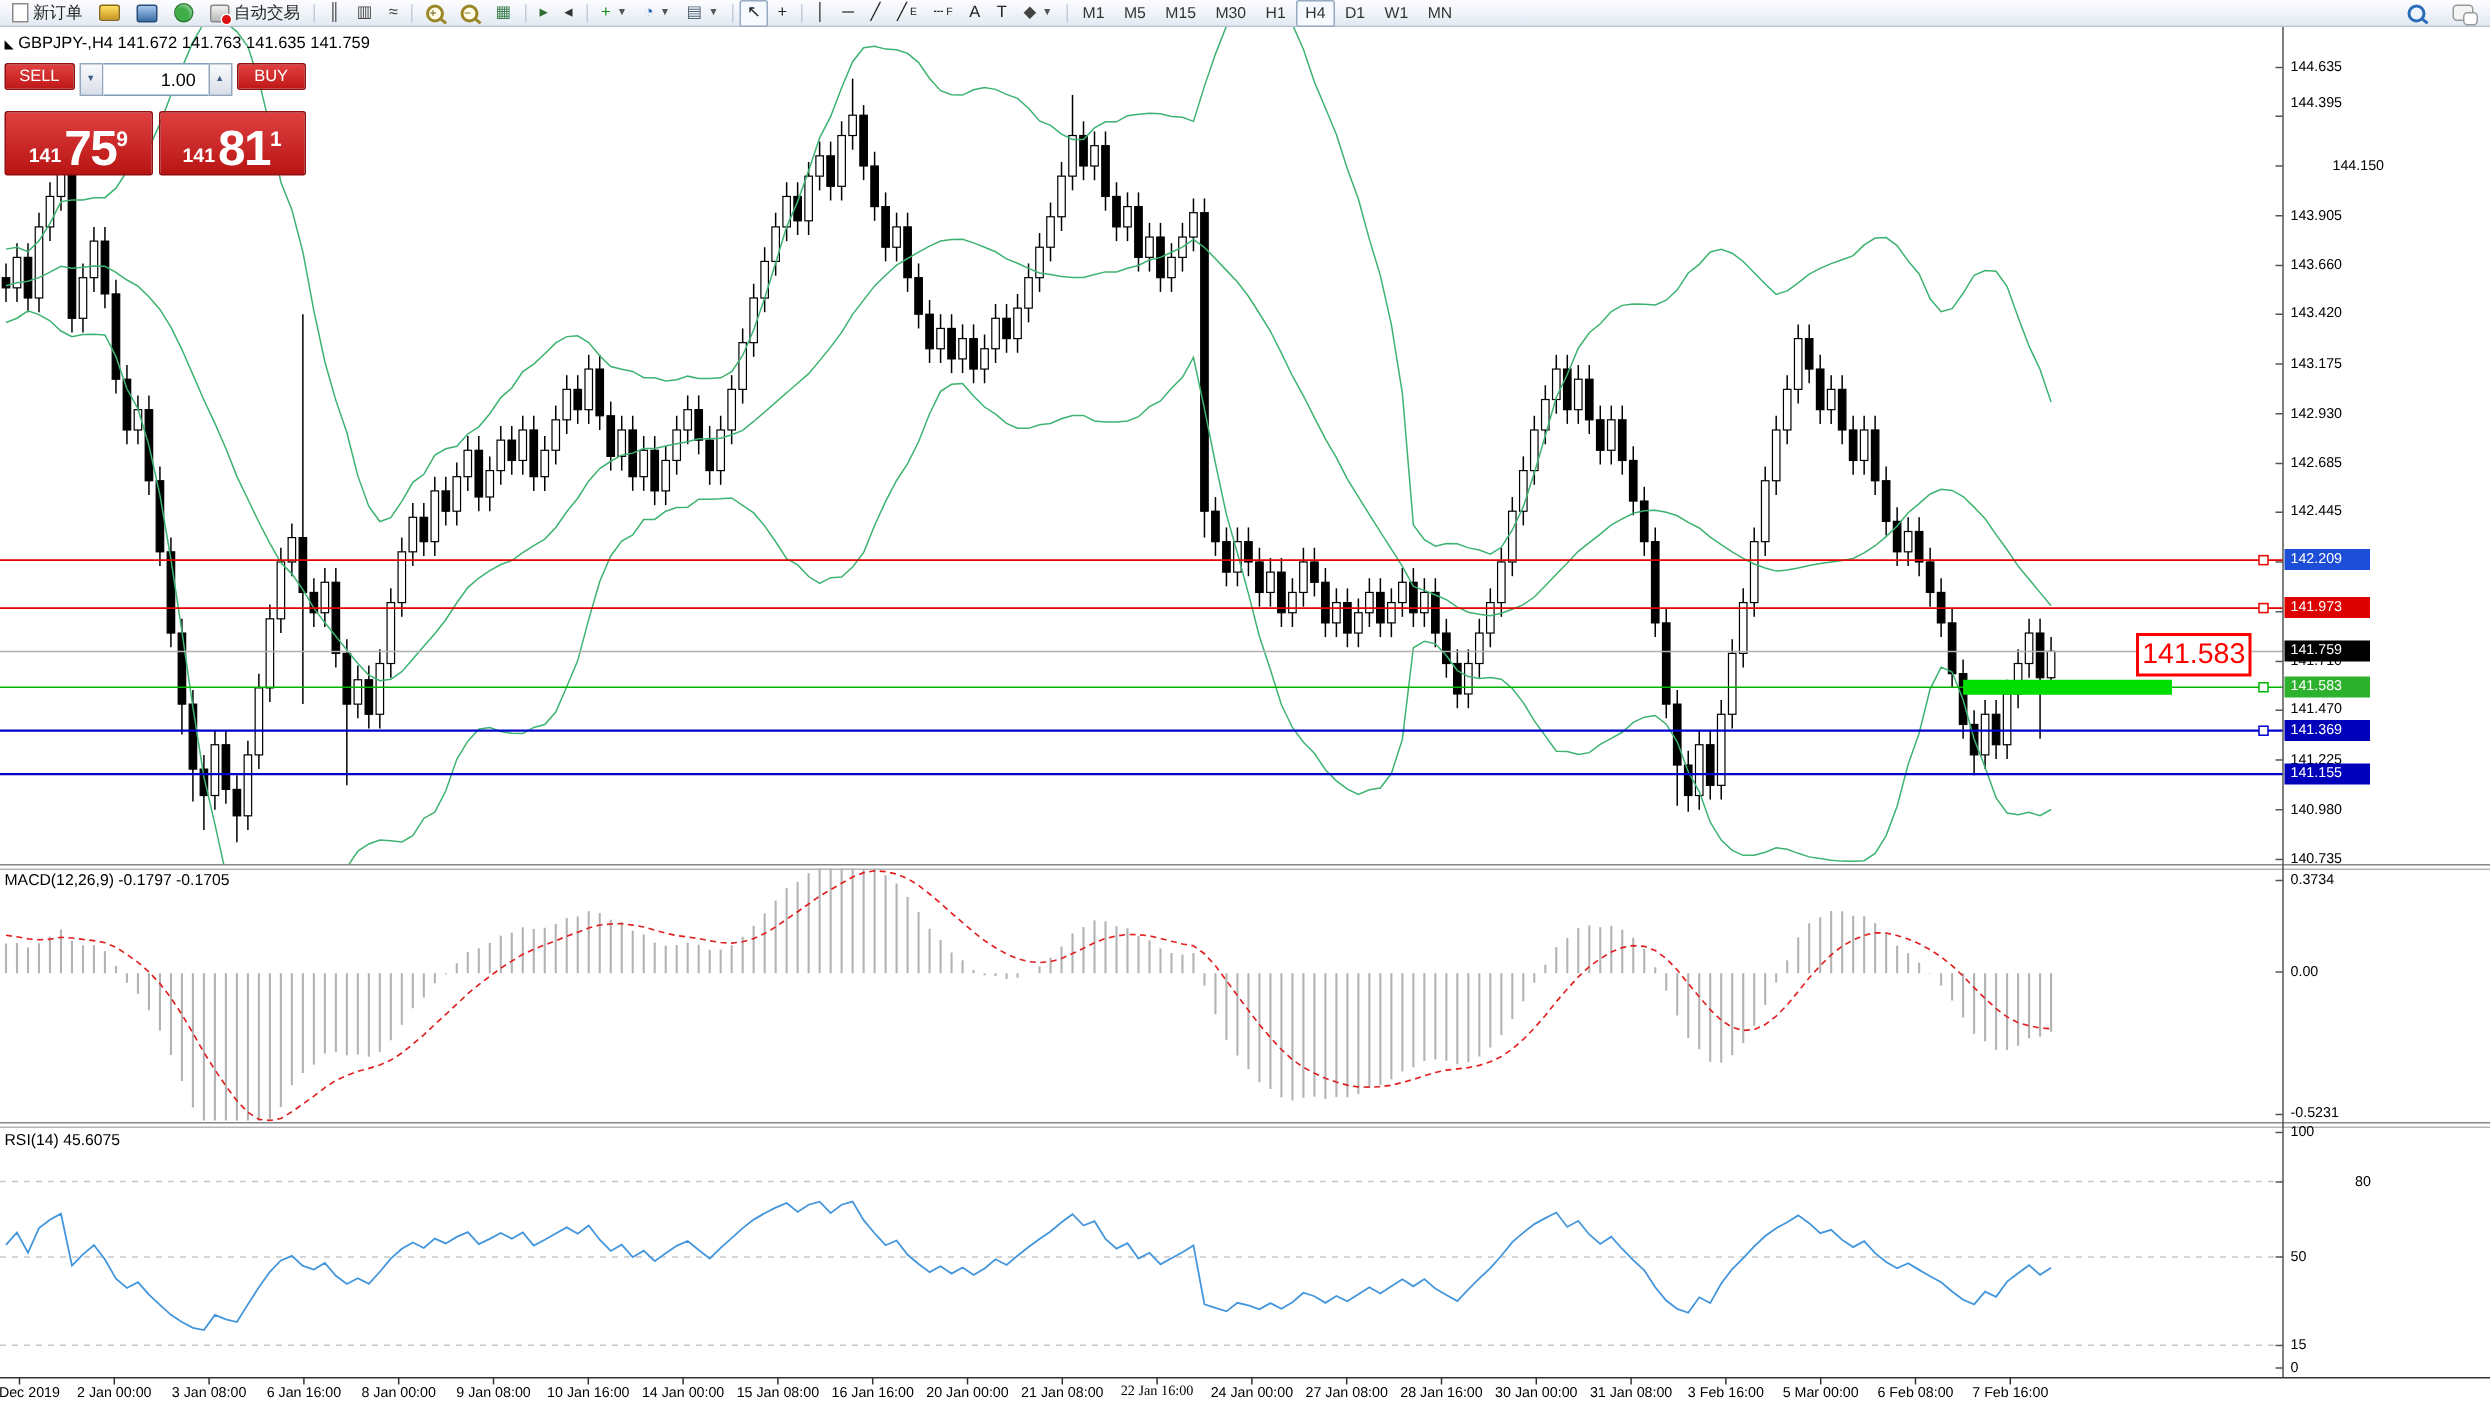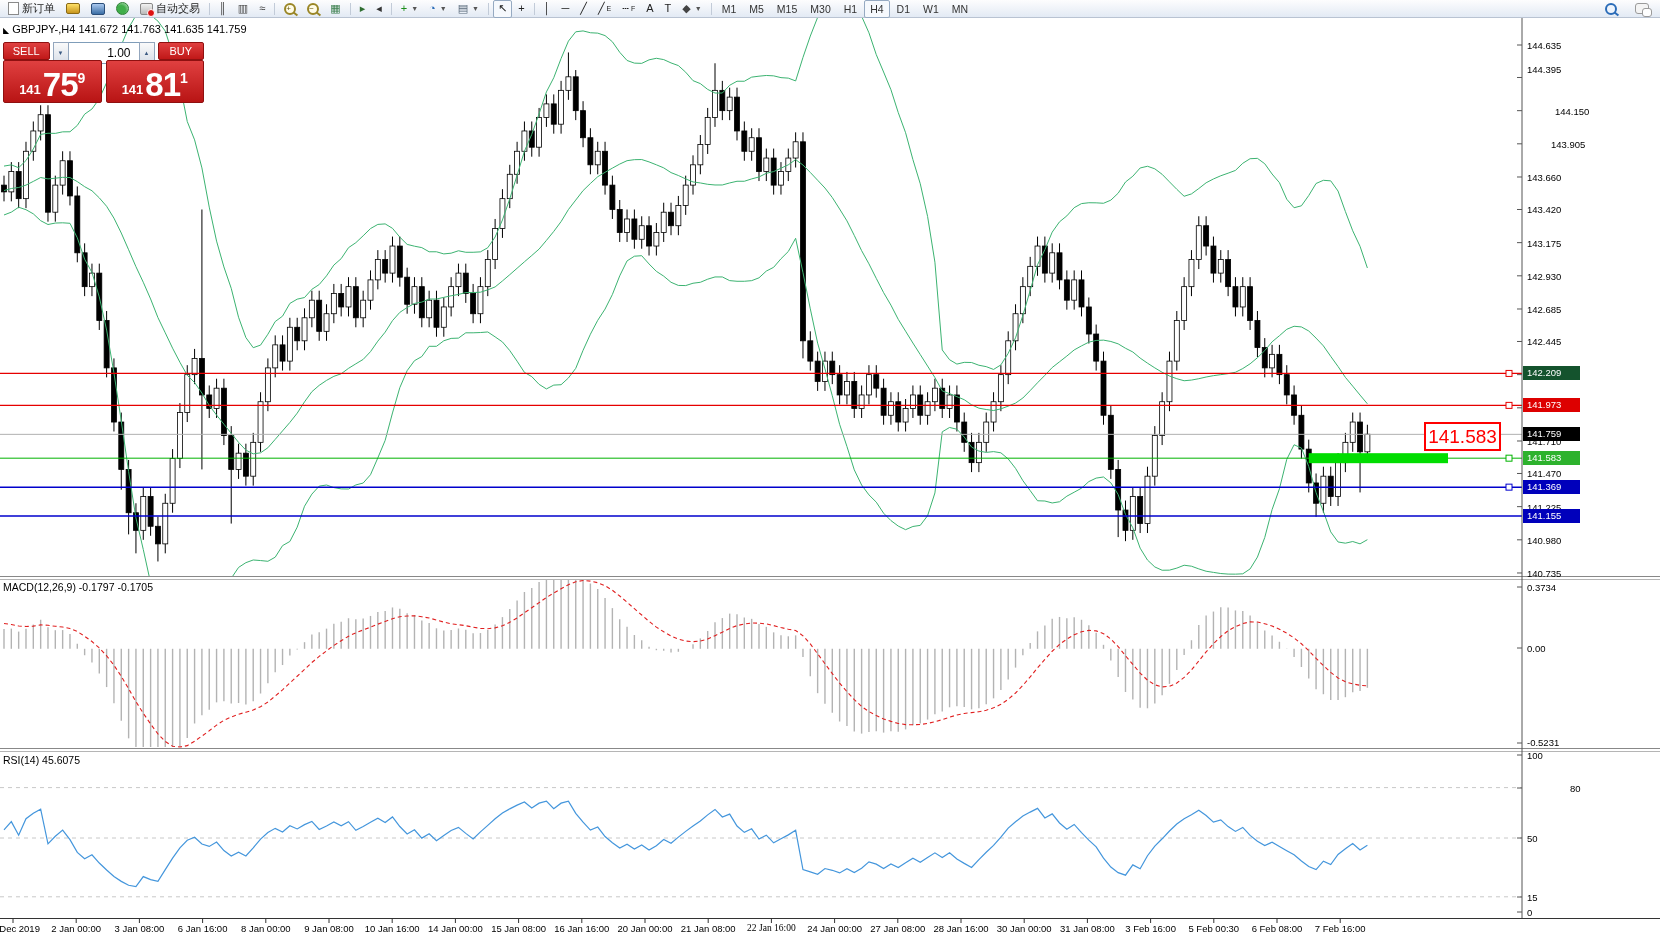--- a/index.html
+++ b/index.html
@@ -42,21 +42,21 @@
   
   #trade{top:42px;left:3px;width:201px;z-index:6;}
   .trow1{display:flex;height:18px;gap:3px;}
   .btn-trade{width:49px;background:linear-gradient(#e04040,#c01818);color:#fff;font-size:11px;
     display:flex;align-items:center;justify-content:center;border-radius:2px;border:1px solid #8f1010;}
   .volwrap{display:flex;flex:1;height:22px;box-sizing:border-box;}
   .spin{width:14px;background:linear-gradient(#fafafa,#d8dee8);border:1px solid #93a6bd;color:#3b5a82;
     font-size:6px;display:flex;align-items:center;justify-content:center;}
   #vol{flex:1;width:60px;border:1px solid #7f9db9;border-left:none;border-right:none;font-size:12px;
     text-align:right;padding-right:8px;font-family:"Liberation Sans",sans-serif;color:#000;}
-  .trow2{display:flex;gap:4px;margin-top:0;}
+  .trow2{display:flex;gap:4px;margin-top:14px;}
   .px-box{flex:1;height:39px;background:linear-gradient(#e04040,#b81414);border:1px solid #8f1010;border-radius:2px;
     color:#fff;display:flex;align-items:flex-end;justify-content:center;padding-bottom:2px;}
   .px-sm{font-size:13px;font-weight:bold;margin-right:2px;line-height:20px;}
   .px-lg{font-size:33px;font-weight:bold;line-height:30px;letter-spacing:-1px;}
   .px-sup{font-size:14px;font-weight:bold;line-height:34px;align-self:flex-start;}
   
   .ylbl{position:absolute;left:1527px;transform:translateY(-50%);font-size:9.5px;color:#000;z-index:4;white-space:nowrap;}
   .badge{position:absolute;left:1523px;width:57px;height:14px;transform:translateY(-50%);z-index:5;
     color:#fff;font-size:9.5px;line-height:14px;padding-left:4px;box-sizing:border-box;white-space:nowrap;}
   .tlbl{position:absolute;top:923px;transform:translateX(-50%);font-size:9.5px;color:#000;z-index:4;white-space:nowrap;}
@@ -875,40 +875,40 @@
   <div class="overlay" id="rsi-label">RSI(14) 45.6075</div>
 
   <div class="overlay ylbl" style="top:587px">0.3734</div>
   <div class="overlay ylbl" style="top:648px">0.00</div>
   <div class="overlay ylbl" style="top:742px">-0.5231</div>
 
   <div class="overlay" id="price-flag">141.583</div>
 <div class="ylbl" style="top: 45px;">144.635</div>
     <div class="ylbl" style="top: 69px;">144.395</div>
     <div class="ylbl" style="top: 110.659px; margin-left: 28px;">144.150</div>
-    <div class="ylbl" style="top: 143.827px; margin-left: 24px;">143.905</div>
+    <div class="ylbl" style="top: 143.827px;">143.905</div>
     <div class="ylbl" style="top: 176.995px;">143.660</div>
     <div class="ylbl" style="top: 209.487px;">143.420</div>
     <div class="ylbl" style="top: 242.655px;">143.175</div>
     <div class="ylbl" style="top: 275.823px;">142.930</div>
     <div class="ylbl" style="top: 308.991px;">142.685</div>
     <div class="ylbl" style="top: 341.482px;">142.445</div>
     <div class="ylbl" style="top: 374.65px;">142.200</div>
     <div class="ylbl" style="top: 407.818px;">141.955</div>
     <div class="ylbl" style="top: 440.986px;">141.710</div>
     <div class="ylbl" style="top: 473.478px;">141.470</div>
     <div class="ylbl" style="top: 506.646px;">141.225</div>
     <div class="ylbl" style="top: 539.814px;">140.980</div>
     <div class="ylbl" style="top: 572.982px;">140.735</div>
     <div class="ylbl" style="top: 755px;">100</div>
     <div class="ylbl" style="top: 788px; margin-left: 43px;">80</div>
     <div class="ylbl" style="top: 838px;">50</div>
     <div class="ylbl" style="top: 897px;">15</div>
     <div class="ylbl" style="top: 912px;">0</div>
-    <div class="badge" style="top: 373.432px; background: #14532d;">142.209</div>
+    <div class="badge" style="top: 373.432px; background: #1d4ed8;">142.209</div>
     <div class="badge" style="top: 405.382px; background: rgb(221, 0, 0);">141.973</div>
     <div class="badge" style="top: 434.353px; background: rgb(0, 0, 0);">141.759</div>
     <div class="badge" style="top: 458.18px; background: rgb(45, 178, 45);">141.583</div>
     <div class="badge" style="top: 487.151px; background: rgb(0, 0, 187);">141.369</div>
     <div class="badge" style="top: 516.122px; background: rgb(0, 0, 187);">141.155</div>
     <div class="tlbl" style="left: 13px;">30 Dec 2019</div>
     <div class="tlbl" style="left: 76.2px;">2 Jan 00:00</div>
     <div class="tlbl" style="left: 139.4px;">3 Jan 08:00</div>
     <div class="tlbl" style="left: 202.6px;">6 Jan 16:00</div>
     <div class="tlbl" style="left: 265.8px;">8 Jan 00:00</div>
@@ -919,16 +919,16 @@
     <div class="tlbl" style="left: 581.8px;">16 Jan 16:00</div>
     <div class="tlbl" style="left: 645px;">20 Jan 00:00</div>
     <div class="tlbl" style="left: 708.2px;">21 Jan 08:00</div>
     <div class="tlbl" style="left: 771.4px; font-family: Liberation Serif, serif;">22 Jan 16:00</div>
     <div class="tlbl" style="left: 834.6px;">24 Jan 00:00</div>
     <div class="tlbl" style="left: 897.8px;">27 Jan 08:00</div>
     <div class="tlbl" style="left: 961px;">28 Jan 16:00</div>
     <div class="tlbl" style="left: 1024.2px;">30 Jan 00:00</div>
     <div class="tlbl" style="left: 1087.4px;">31 Jan 08:00</div>
     <div class="tlbl" style="left: 1150.6px;">3 Feb 16:00</div>
-    <div class="tlbl" style="left: 1213.8px;">5 Feb 00:30</div>
+    <div class="tlbl" style="left: 1213.8px;">5 Mar 00:00</div>
     <div class="tlbl" style="left: 1277px;">6 Feb 08:00</div>
     <div class="tlbl" style="left: 1340.2px;">7 Feb 16:00</div>
   </div>
 
 </body></html>

